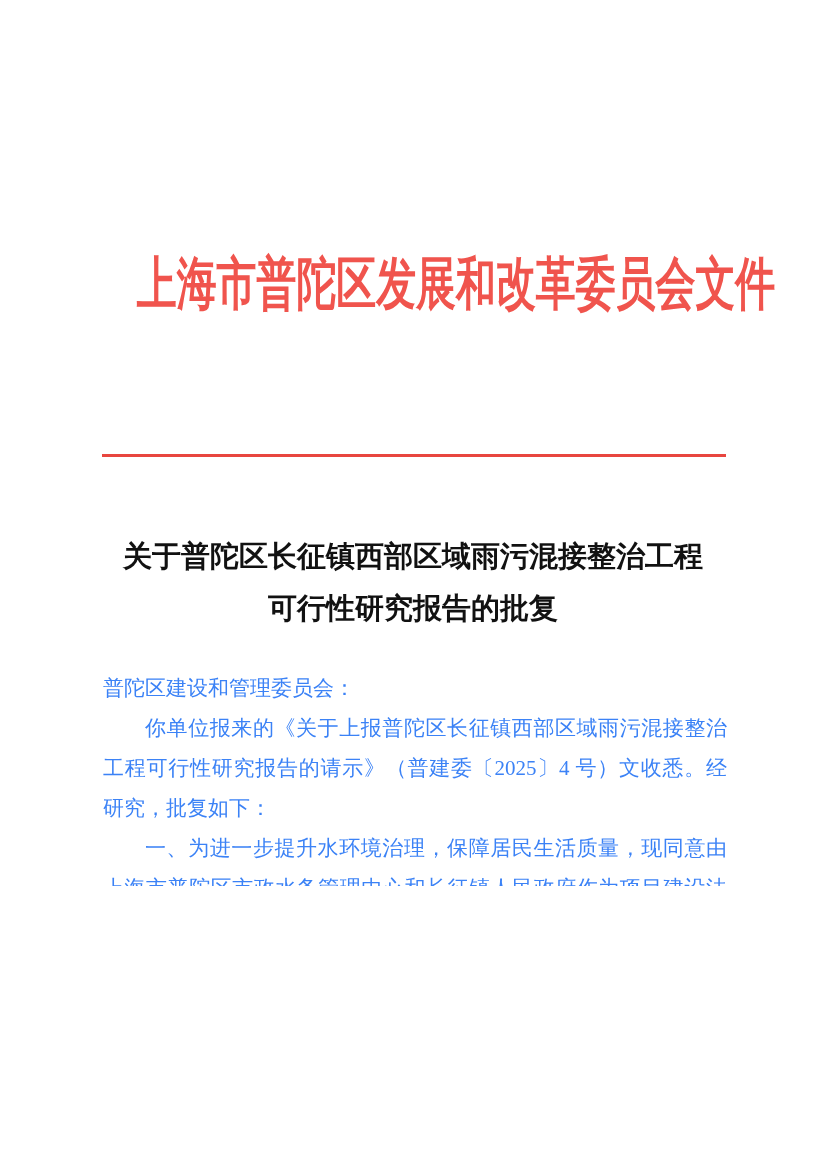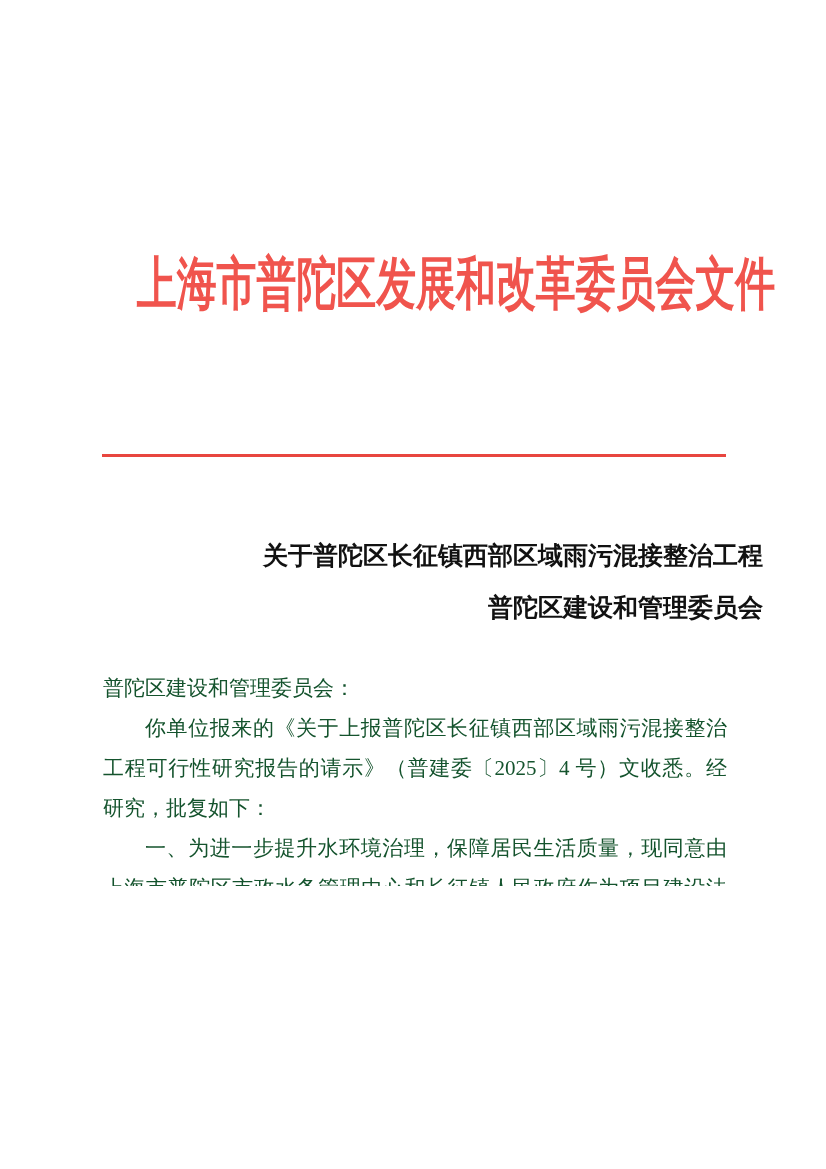--- a/index.html
+++ b/index.html
@@ -53,35 +53,35 @@
     width: 624px;
     height: 3px;
     background: #e8463f;
   }
   
   .doc-title {
     position: absolute;
     top: 530px;
     left: 63px;
     width: 700px;
-    text-align: right;
+    text-align: center;
     font-weight: bold;
     color: #111111;
-    font-size: 25px;
+    font-size: 29px;
     line-height: 52px;
   }
   
   .doc-body {
     position: absolute;
     top: 668px;
     left: 103px;
     width: 624px;
     font-size: 21px;
     line-height: 40px;
-    color: #14532d;
+    color: #3b82f6;
     text-align: justify;
   }
   .doc-body p { margin: 0; }
   .doc-body p.para { text-indent: 2em; }
   
   .page-number {
     position: absolute;
     top: 1024px;
     right: 122px;
     font-size: 22px;
@@ -105,21 +105,21 @@
 
   <div class="letterhead">
     <span class="letterhead-text">上海市普陀区发展和改革委员会文件</span>
   </div>
 
 
   <div class="red-rule"></div>
 
   <div class="doc-title">
     <div>关于普陀区长征镇西部区域雨污混接整治工程</div>
-    <div>普陀区建设和管理委员会</div>
+    <div>可行性研究报告的批复</div>
   </div>
 
   <div class="doc-body">
     <p class="salutation">普陀区建设和管理委员会：</p>
     <p class="para">你单位报来的《关于上报普陀区长征镇西部区域雨污混接整治工程可行性研究报告的请示》（普建委〔2025〕4 号）文收悉。经研究，批复如下：</p>
     <p class="para">一、为进一步提升水环境治理，保障居民生活质量，现同意由上海市普陀区市政水务管理中心和长征镇人民政府作为项目建设法人单位，组织实施普陀区长征镇西部区域雨污混接整治工程。具体建设由上海市普陀区市政水务管理中心统一实施。</p>
   </div>
 
   <div class="page-number">—1—</div>
 

